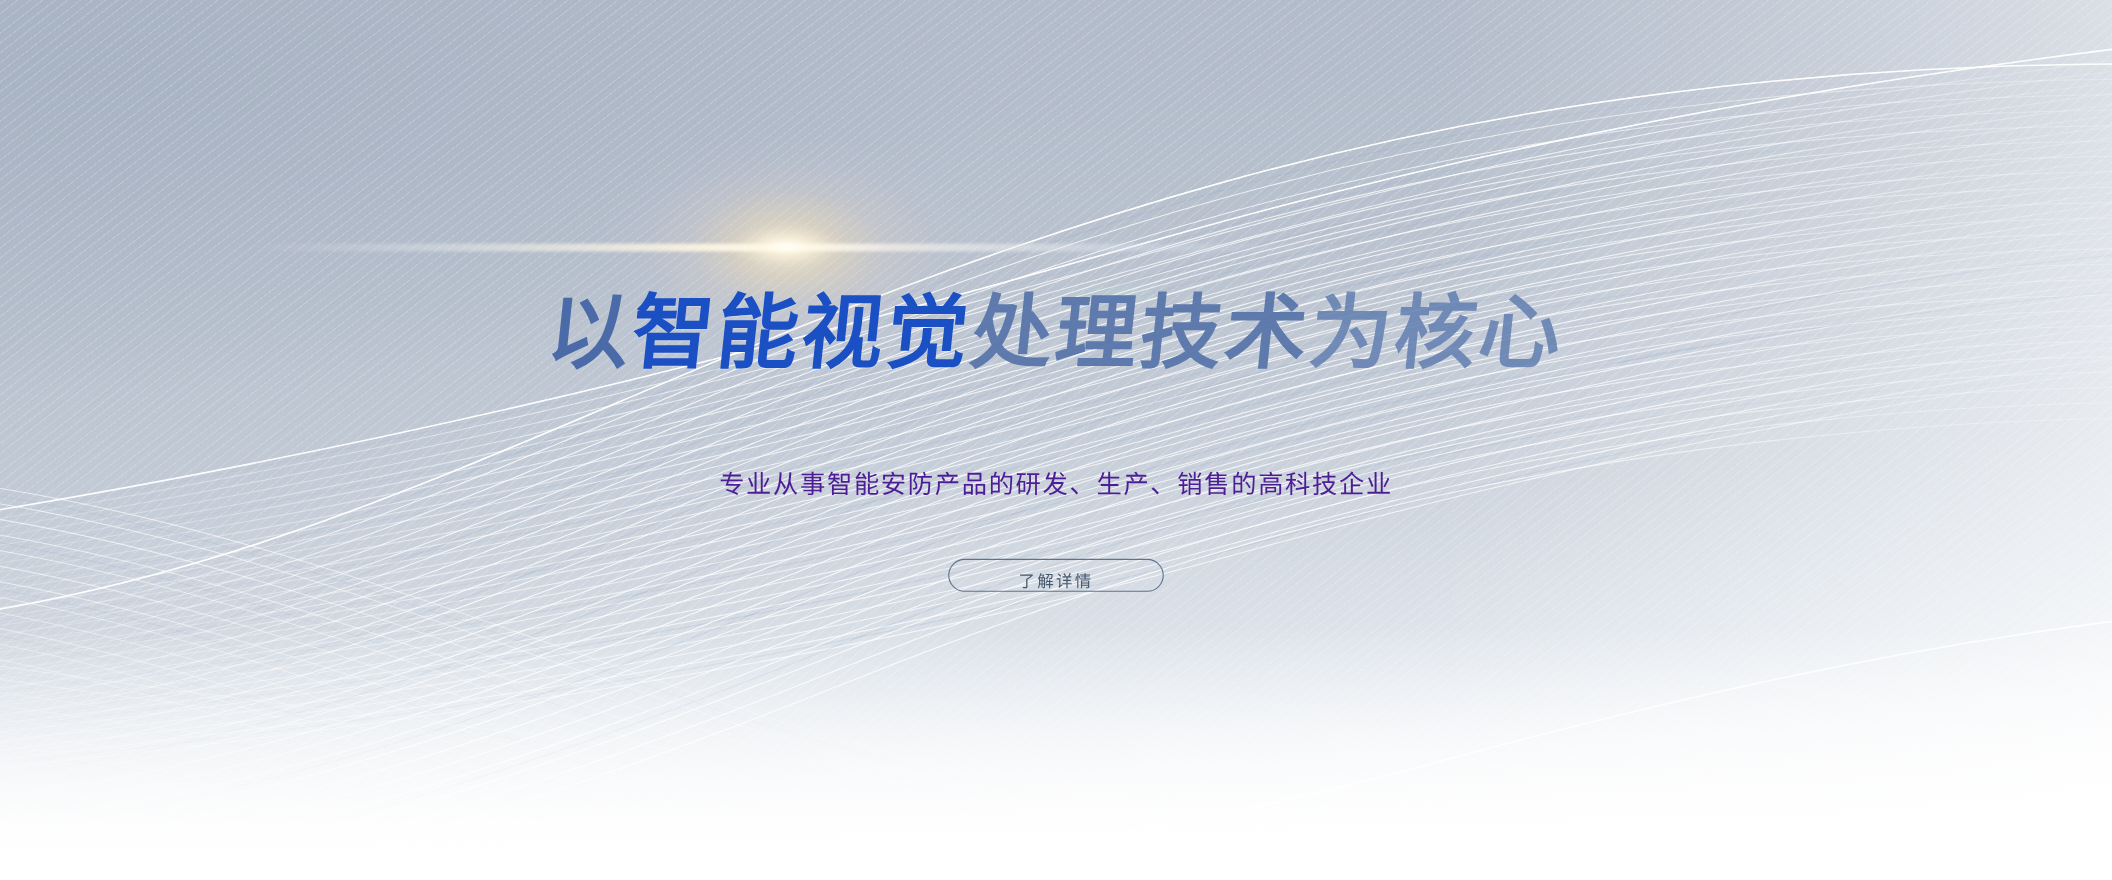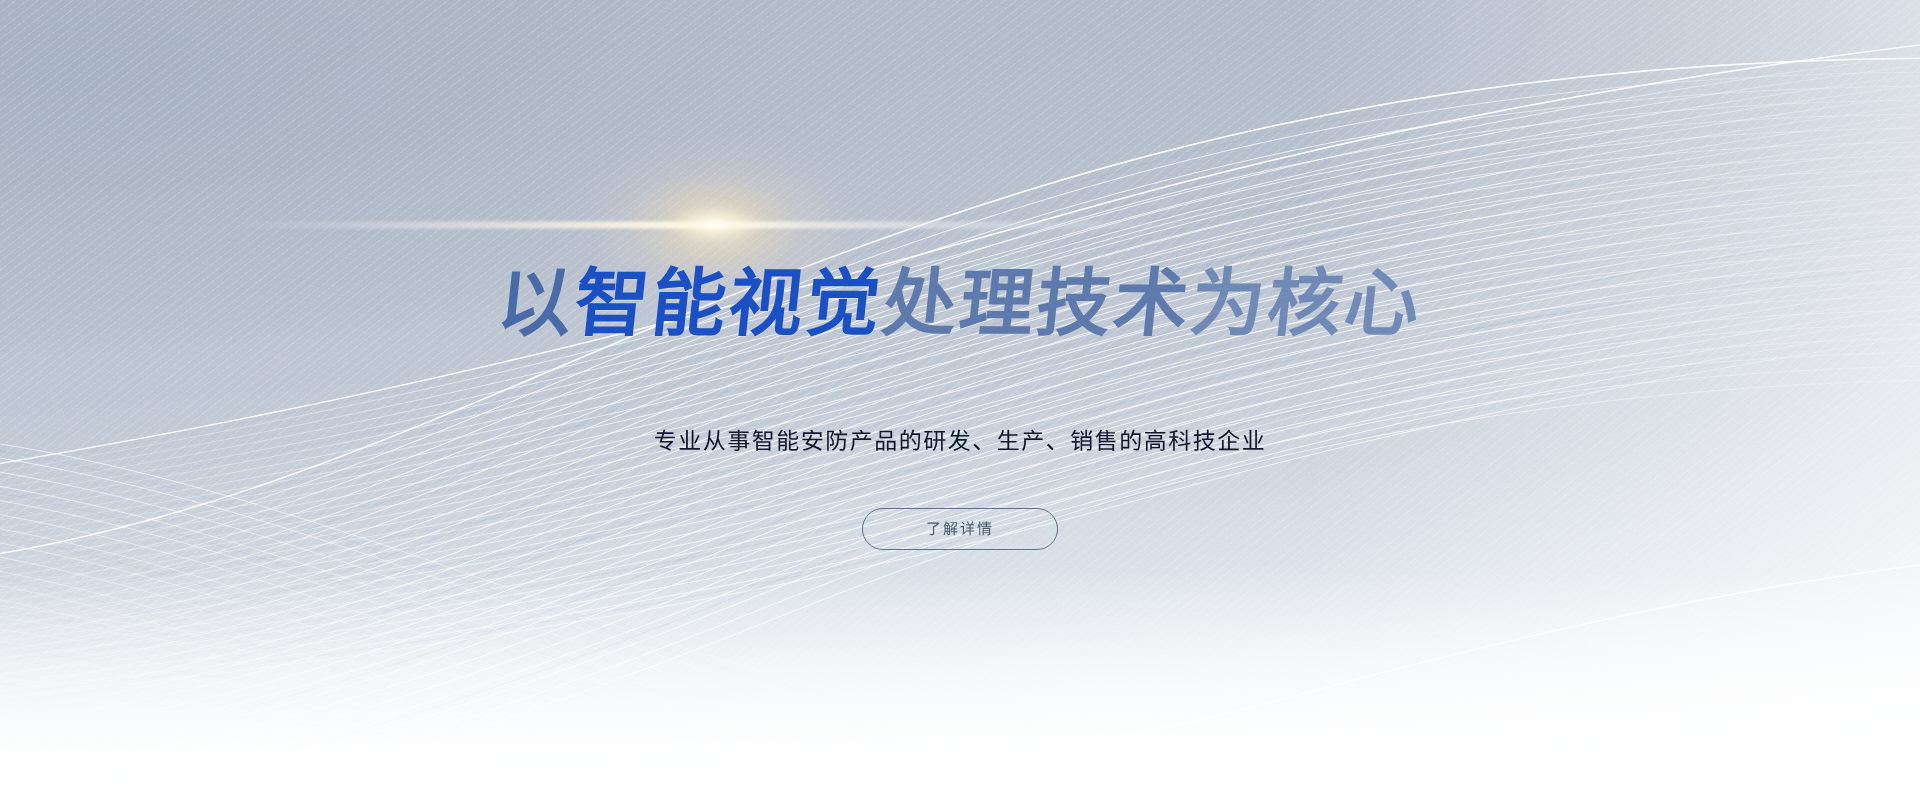--- a/index.html
+++ b/index.html
@@ -196,35 +196,35 @@
   }
 
   .subtitle {
     position: absolute;
     top: 402px;
     left: 0; right: 0;
     text-align: center;
     font-size: 23px;
     line-height: 1.4;
     letter-spacing: 1.5px;
-    color: #0f172a;
+    color: #4c1d95;
     font-family: "DejaVu Sans", "Liberation Sans", sans-serif;
     user-select: none;
   }
 
   .cta-wrap {
     position: absolute;
     top: 508px;
     left: 0; right: 0;
     text-align: center;
   }
   .cta-btn {
     display: inline-block;
     width: 196px;
-    height: 42px;
+    height: 30px;
     line-height: 40px;
     border: 1px solid #5f7390;
     border-radius: 21px;
     background: transparent;
     color: #46596f;
     font-size: 15px;
     letter-spacing: 2px;
     font-family: "DejaVu Sans", "Liberation Sans", sans-serif;
     cursor: pointer;
     padding: 0;

